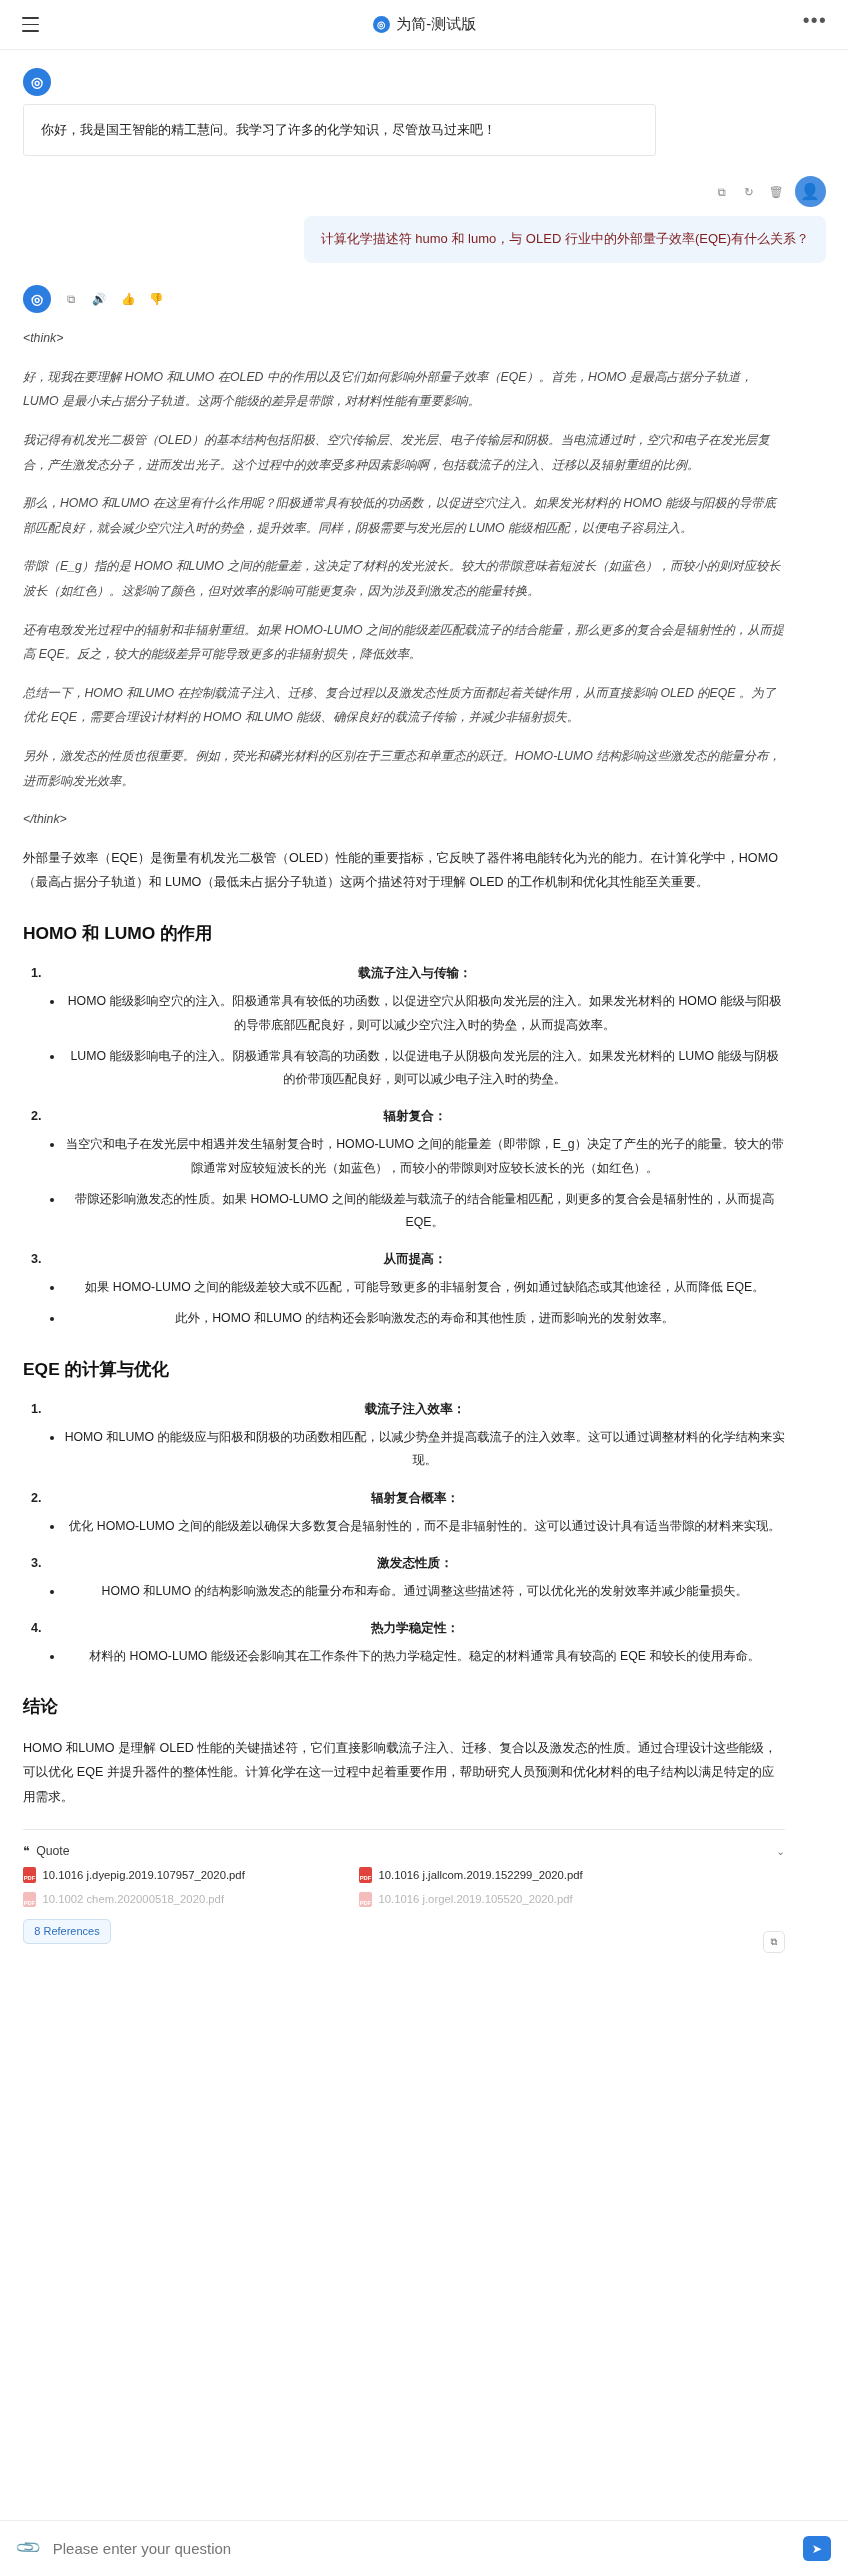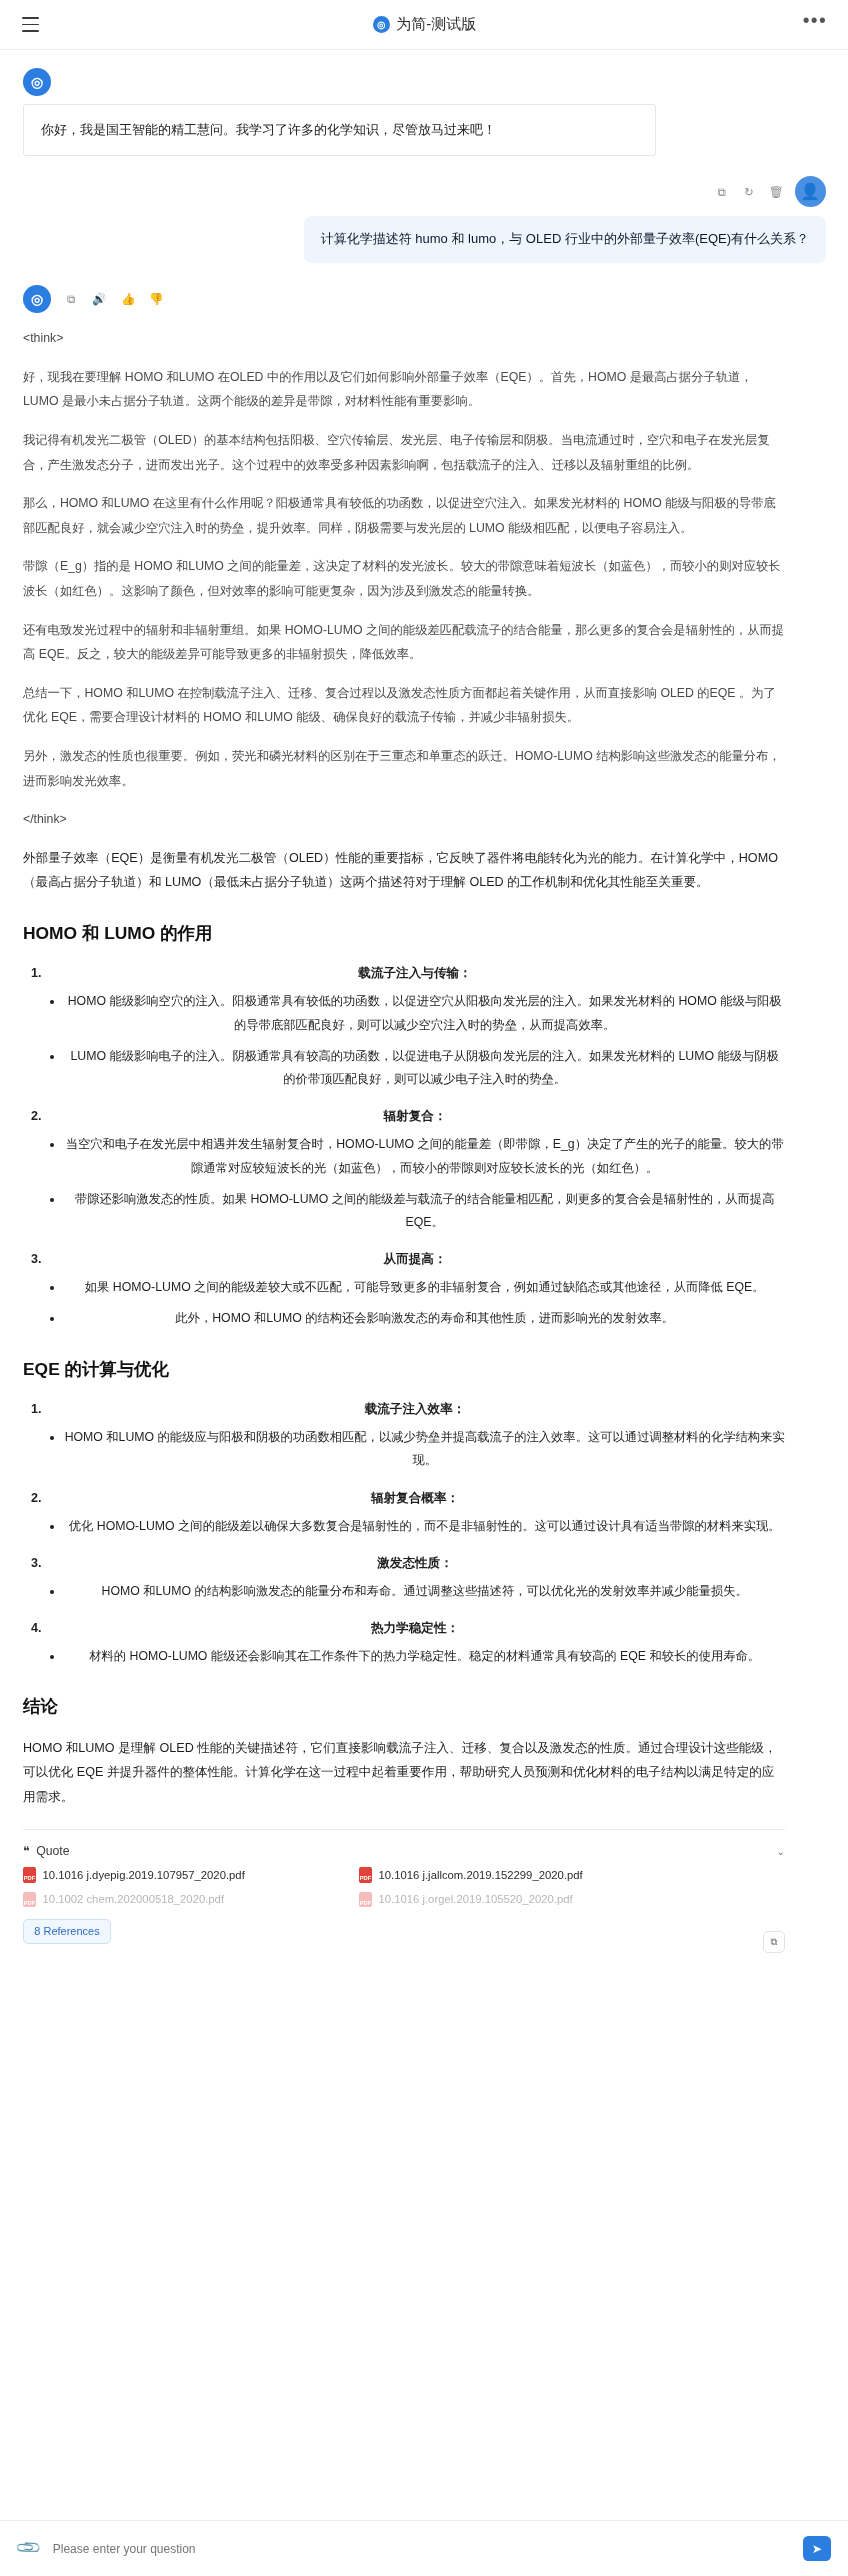--- a/index.html
+++ b/index.html
@@ -101,42 +101,42 @@
     width: 17px; height: 17px;
     display: inline-flex; align-items: center; justify-content: center;
     color: #8c8c8c; font-size: 11.6px;
     cursor: pointer;
   }
   .bubble-user {
     background: #eef5fd;
     border-radius: 7.7px;
     padding: 13px 17px;
     font-size: 13px;
-    color: #0f172a;
+    color: #7f1d1d;
     line-height: 1.6;
     max-width: 652px;
   }
 
   .answer-block { margin-top: 22px; }
   .answer-tools {
     display: flex; align-items: center; gap: 11.6px;
     margin: 0 0 13px 0;
   }
   .answer-body {
     font-size: 12.6px;
     color: #1f1f1f;
     line-height: 1.95;
     max-width: 762px;
   }
   .think {
     color: #4a4a4a;
     font-size: 12.3px;
     line-height: 2.0;
   }
-  .think p { margin: 0 0 14px 0; }
+  .think p { margin: 0 0 14px 0; font-style: italic; }
   .think .tag { color: #4a4a4a; }
   .answer-body > p { margin: 0 0 15.5px 0; }
 
   h2.section {
     font-size: 17.4px;
     font-weight: bold;
     color: #111;
     margin: 22px 0 11.6px 0;
   }
   ol.numlist {
@@ -230,21 +230,21 @@
     display: flex; align-items: center;
     padding: 0 18px;
     gap: 11.6px;
   }
   .clip {
     font-size: 17px; color: #5d5d5d; transform: rotate(-45deg);
   }
   .composer-input {
     flex: 1;
     border: none; outline: none;
-    font-size: 12px;
+    font-size: 15px;
     color: #ec4899;
     font-family: "Liberation Sans", sans-serif;
     background: transparent;
   }
   .send-btn {
     width: 28px; height: 24.5px;
     border-radius: 5.2px;
     background: #2b7de0;
     color: #fff;
     display: flex; align-items: center; justify-content: center;

